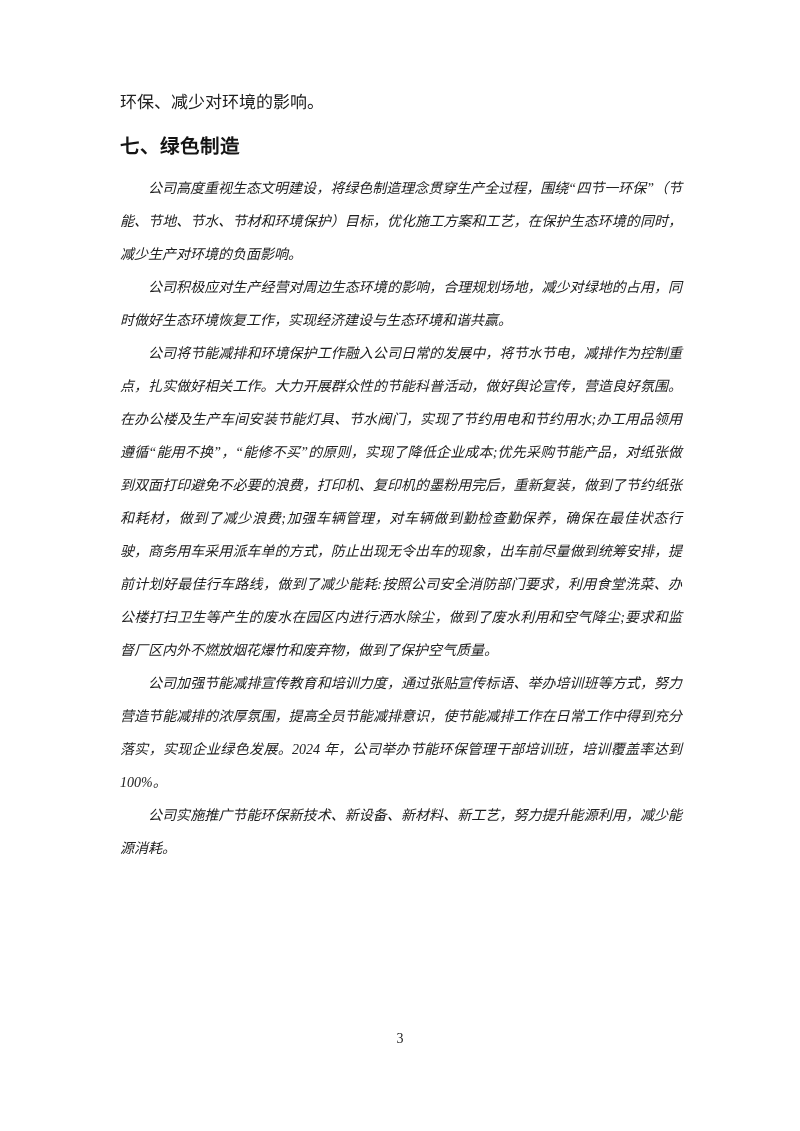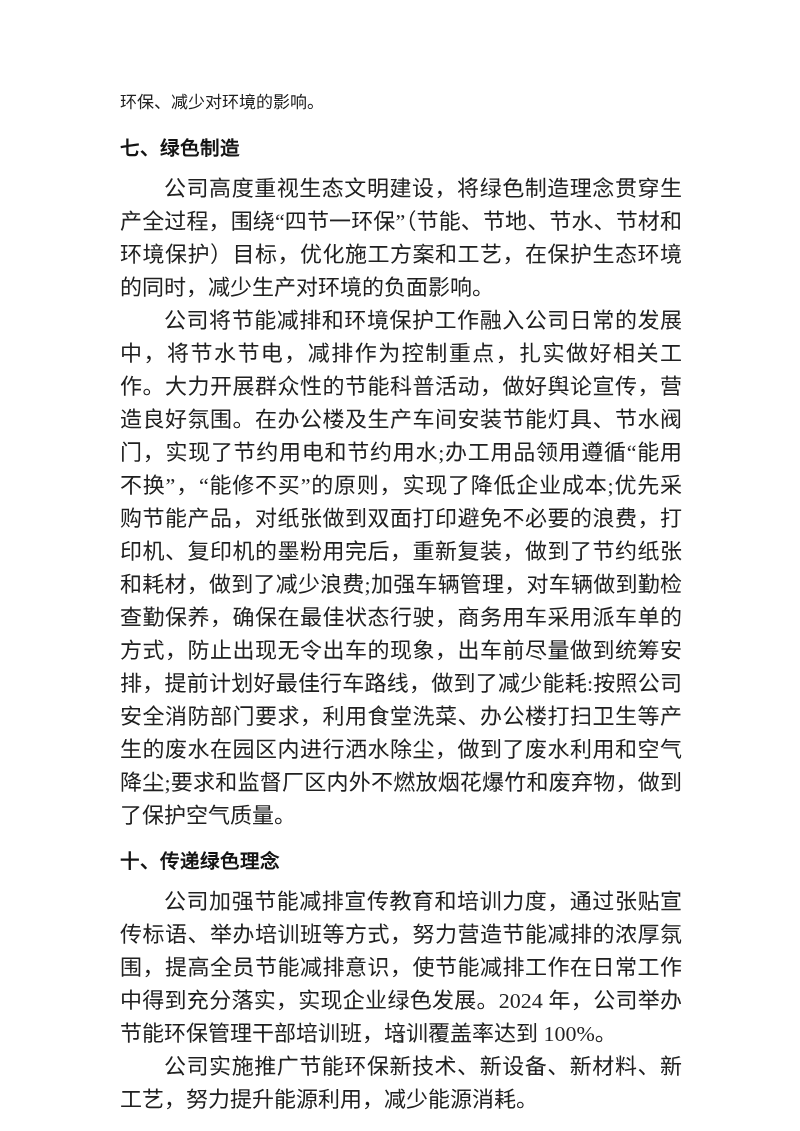--- a/index.html
+++ b/index.html
@@ -20,36 +20,37 @@
     width: 562px;
   }
   .continuation {
     font-family: "Liberation Serif", "DejaVu Serif", serif;
     font-size: 17px;
     line-height: 33px;
     text-align: justify;
     color: #202020;
   }
   .section-heading {
-    font-family: Liberation Sans, sans-serif;
+    font-family: Liberation Mono, monospace;
     font-weight: 700;
     font-size: 19.5px;
     line-height: 26px;
     margin-top: 16px;
     margin-bottom: 11px;
     color: #141414;
     letter-spacing: 0.5px;
   }
   .section-body {
     font-family: "Liberation Serif", "DejaVu Serif", serif;
-    font-size: 22px;
+    font-size: 14px;
     line-height: 33px;
     text-indent: 2em;
     text-align: justify;
     color: #202020;
+    font-style: italic;
   }
   .section-body:empty { display: none; }
   .page-number {
     position: absolute;
     top: 1031px;
     left: 0;
     width: 800px;
     text-align: center;
     font-family: "Liberation Serif", "DejaVu Serif", serif;
     font-size: 14px;
@@ -60,24 +61,24 @@
 <body>
 
 <div class="page">
   <div class="content">
 
     <div class="continuation">环保、减少对环境的影响。</div>
 
     <div class="section-heading">七、绿色制造</div>
     <div class="section-body">公司高度重视生态文明建设，将绿色制造理念贯穿生产全过程，围绕“四节一环保”（节能、节地、节水、节材和环境保护）目标，优化施工方案和工艺，在保护生态环境的同时，减少生产对环境的负面影响。</div>
 
+    <div class="section-body">公司积极应对生产经营对周边生态环境的影响，合理规划场地，减少对绿地的占用，同时做好生态环境恢复工作，实现经济建设与生态环境和谐共赢。</div>
 
     <div class="section-body">公司将节能减排和环境保护工作融入公司日常的发展中，将节水节电，减排作为控制重点，扎实做好相关工作。大力开展群众性的节能科普活动，做好舆论宣传，营造良好氛围。在办公楼及生产车间安装节能灯具、节水阀门，实现了节约用电和节约用水;办工用品领用遵循“能用不换”，“能修不买”的原则，实现了降低企业成本;优先采购节能产品，对纸张做到双面打印避免不必要的浪费，打印机、复印机的墨粉用完后，重新复装，做到了节约纸张和耗材，做到了减少浪费;加强车辆管理，对车辆做到勤检查勤保养，确保在最佳状态行驶，商务用车采用派车单的方式，防止出现无令出车的现象，出车前尽量做到统筹安排，提前计划好最佳行车路线，做到了减少能耗:按照公司安全消防部门要求，利用食堂洗菜、办公楼打扫卫生等产生的废水在园区内进行洒水除尘，做到了废水利用和空气降尘;要求和监督厂区内外不燃放烟花爆竹和废弃物，做到了保护空气质量。</div>
 
-    <div class="section-heading">十、传递绿色理念</div>
     <div class="section-body">公司加强节能减排宣传教育和培训力度，通过张贴宣传标语、举办培训班等方式，努力营造节能减排的浓厚氛围，提高全员节能减排意识，使节能减排工作在日常工作中得到充分落实，实现企业绿色发展。2024 年，公司举办节能环保管理干部培训班，培训覆盖率达到 100%。</div>
 
     <div class="section-body">公司实施推广节能环保新技术、新设备、新材料、新工艺，努力提升能源利用，减少能源消耗。</div>
 
   </div>
 
   <div class="page-number">3</div>
 </div>
 
 </body></html>

